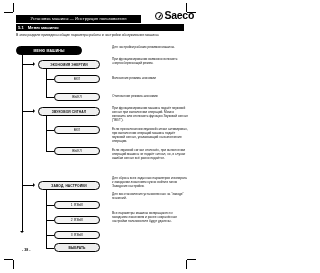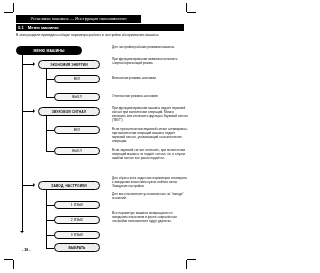--- a/index.html
+++ b/index.html
@@ -120,20 +120,24 @@
   <div class="crop v" style="right:13px;top:3px;"></div>
   <div class="crop h" style="left:4px;  top:259px;"></div>
   <div class="crop v" style="left:13px; top:260px;"></div>
   <div class="crop h" style="right:4px; top:259px;"></div>
   <div class="crop v" style="right:13px;top:260px;"></div>
 
   <div class="header-bar">
     <div class="header-bar-text">Установка машины — Инструкция пользователя</div>
   </div>
 
+  <div class="logo">
+    <span class="logo-mark"></span>
+    <span class="logo-text">Saeco</span>
+  </div>
 
   <div class="section-head">
     <span class="section-num">5.1</span>
     <span class="section-title">Меню машины</span>
   </div>
 
   <div class="intro">В этом разделе приведены общие параметры работы и настройки обслуживания машины.</div>
 
   <div class="chart">
 

